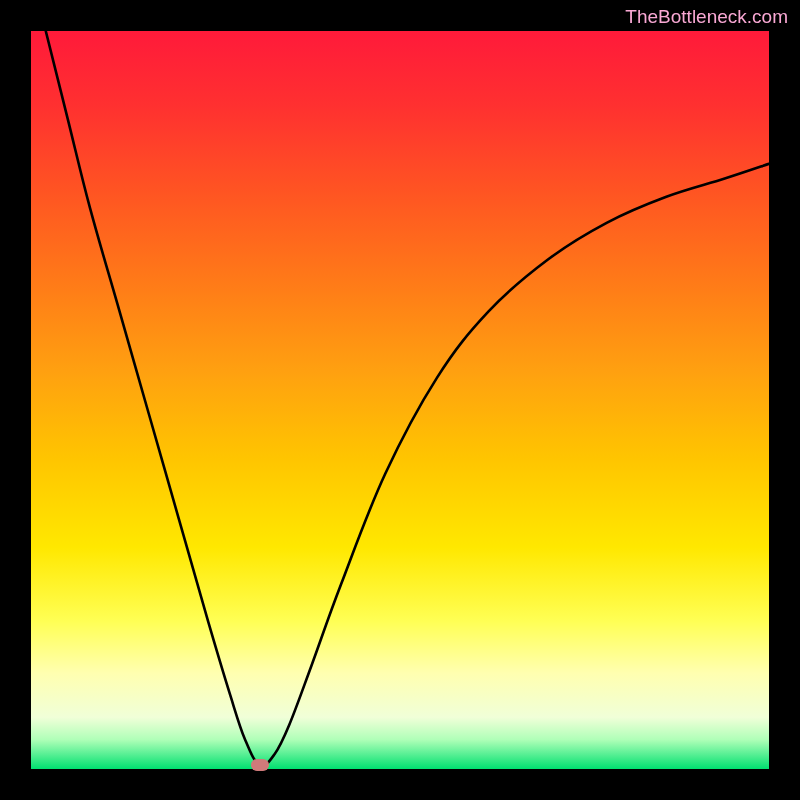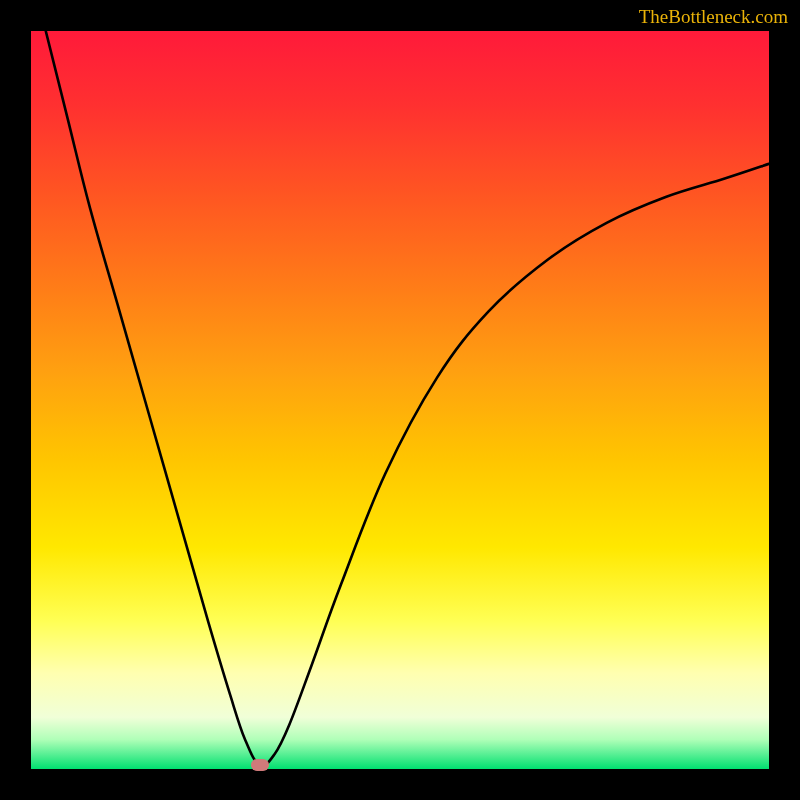--- a/index.html
+++ b/index.html
@@ -29,25 +29,24 @@
       #ffffb0 87%,
       #f0ffd8 93%,
       #b0ffb8 96%,
       #00e070 100%
     );
   }
   .watermark {
     position: absolute;
     top: 6px;
     right: 12px;
-    color: #eab308;
+    color: #f9a8d4;
     font-size: 19px;
     font-weight: 500;
     z-index: 5;
-    font-family: Liberation Serif, serif;
   }
   svg.curve {
     position: absolute;
     left: 0; top: 0;
     width: 100%; height: 100%;
     z-index: 2;
   }
   .marker {
     position: absolute;
     width: 18px;

